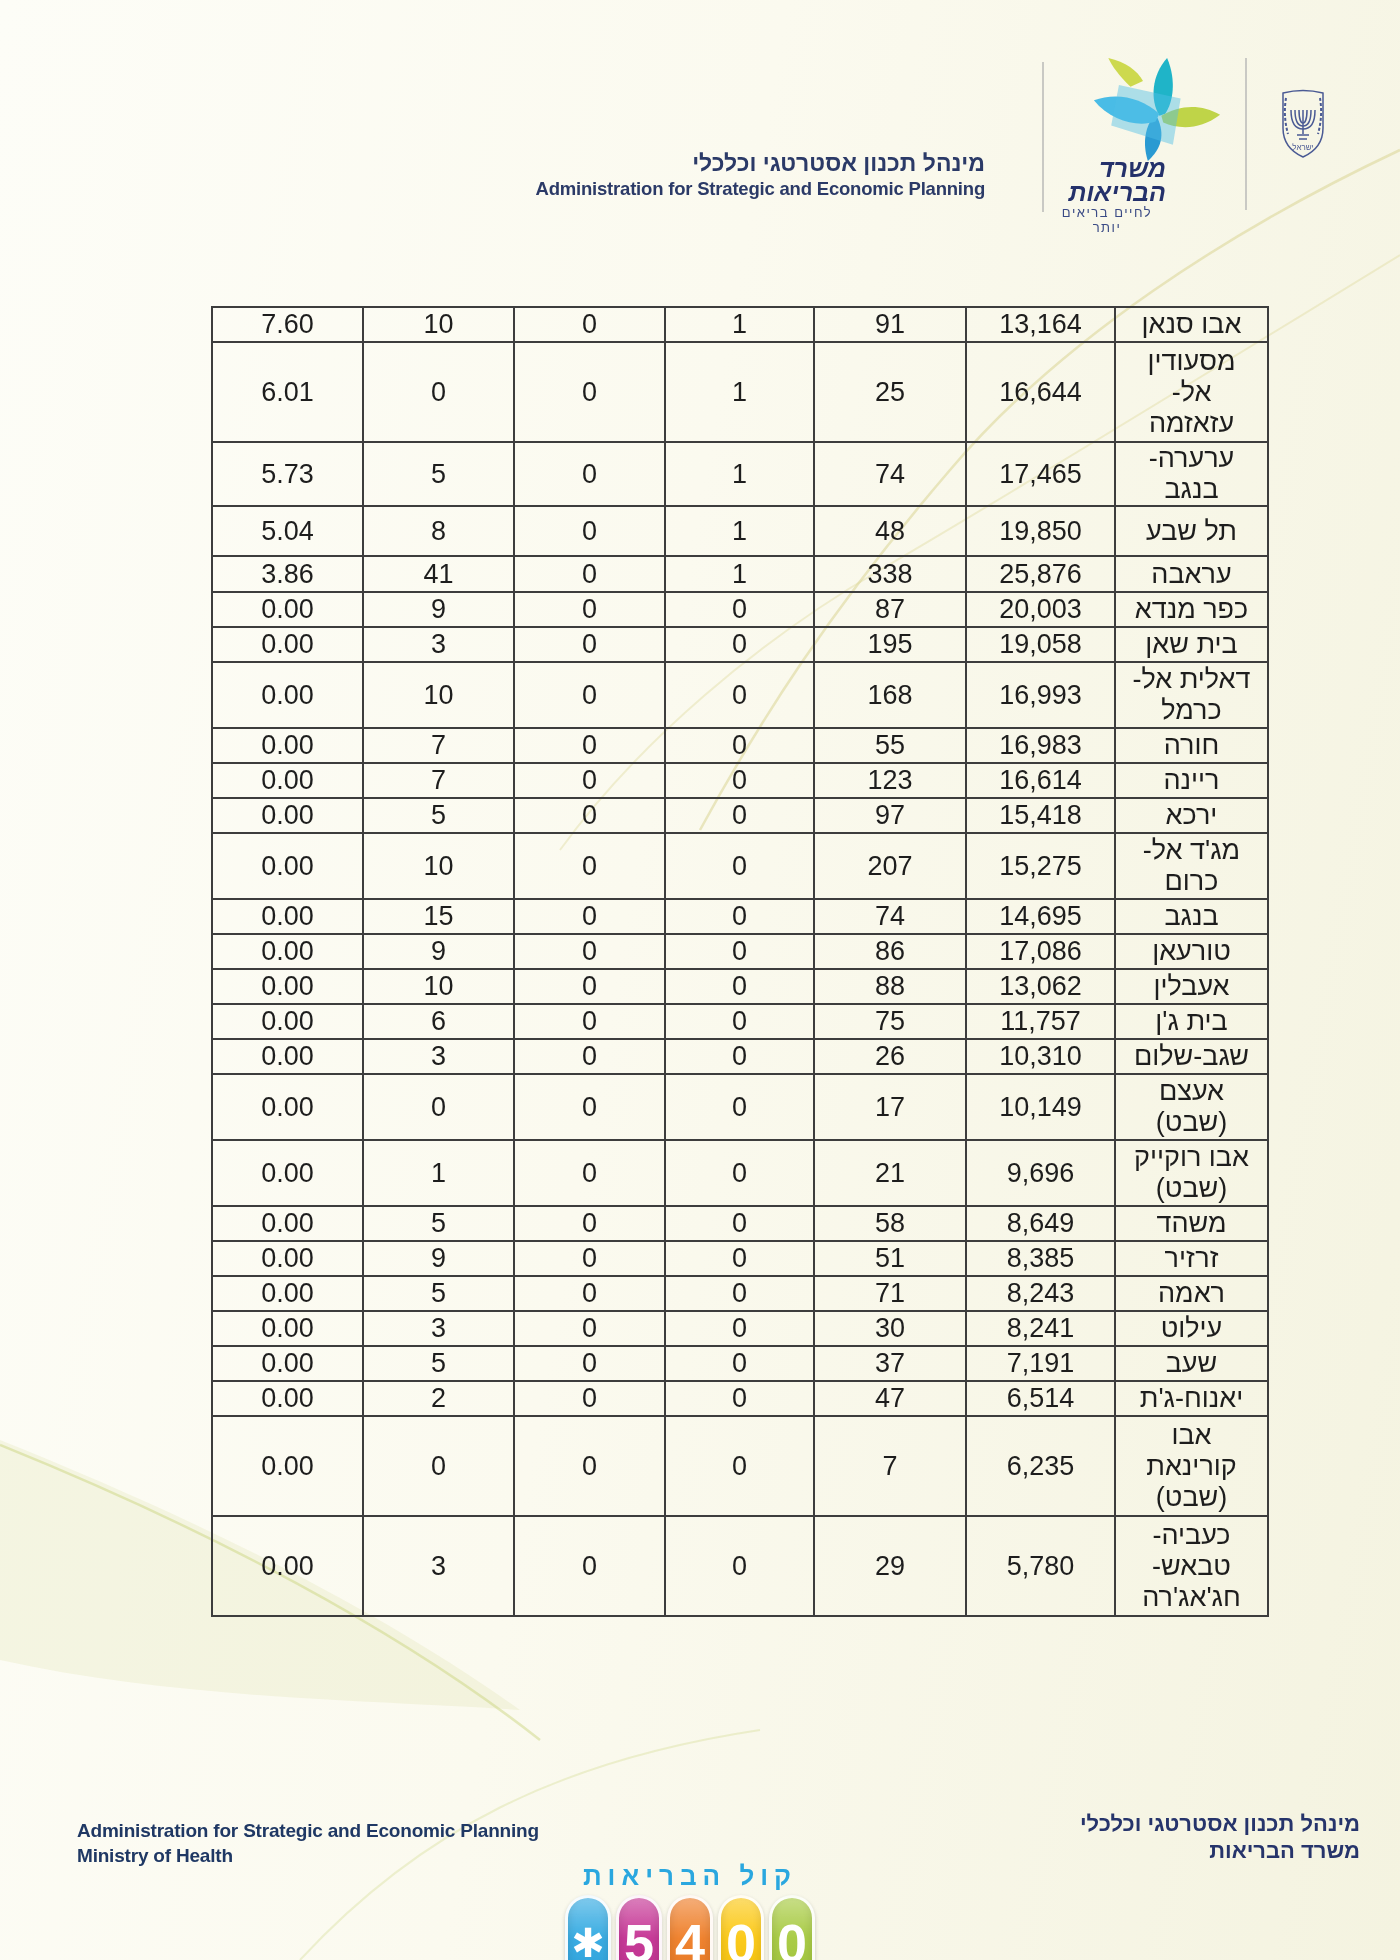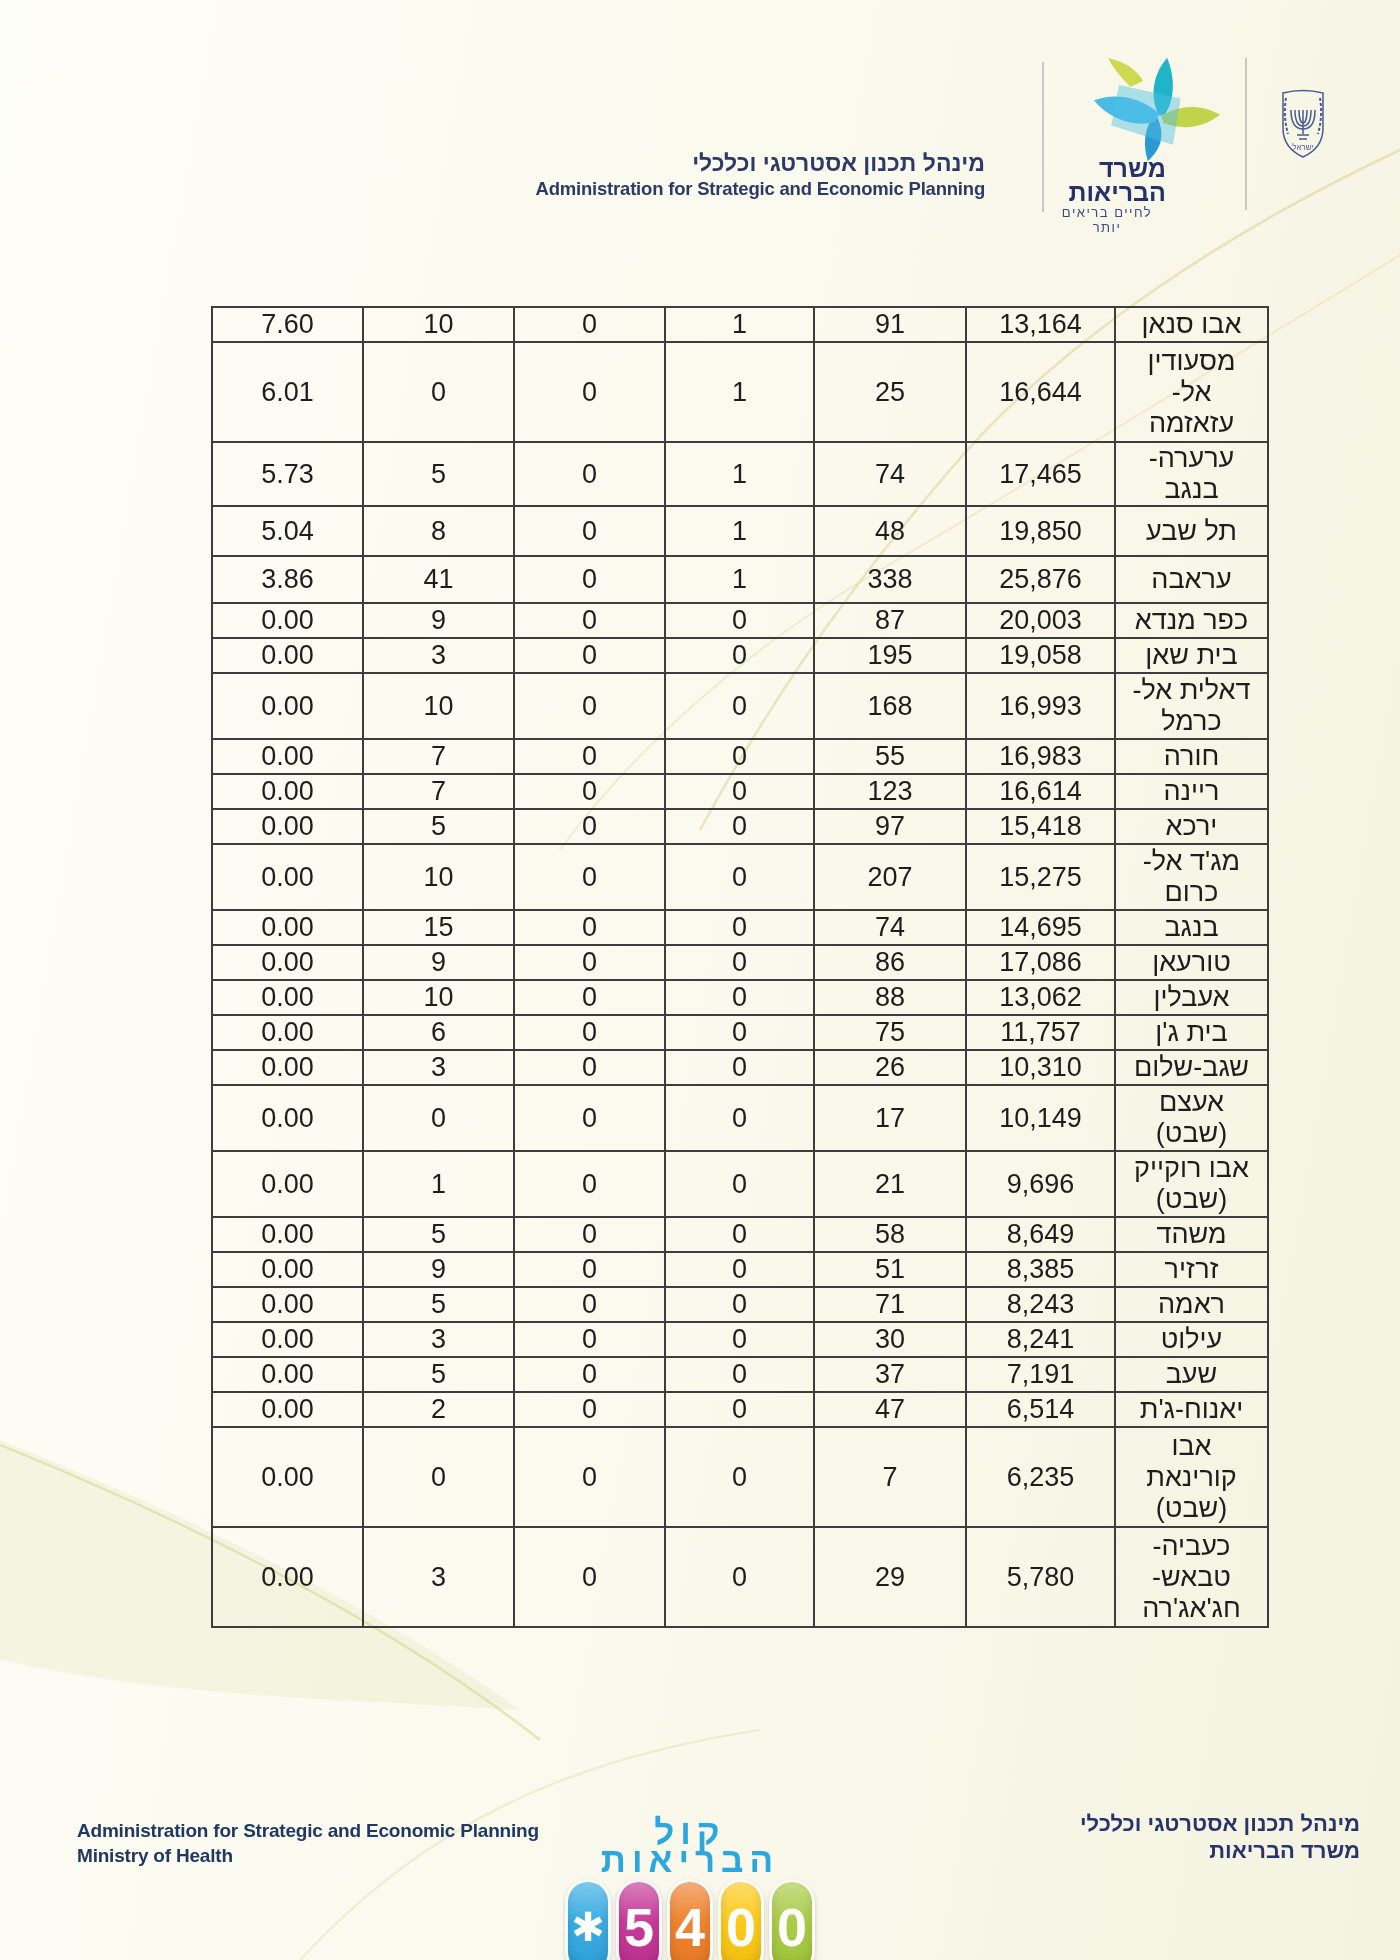--- a/index.html
+++ b/index.html
@@ -23,21 +23,21 @@
     top:150px;right:415px;text-align:right;color:#2b3a67;
   }
   .hdr-text .he{font-size:23px;font-weight:700;direction:rtl;line-height:27px;}
   .hdr-text .en{font-size:18.5px;font-weight:700;line-height:24px;letter-spacing:-0.2px;}
   .vdiv{position:absolute;z-index:1;width:2px;background:#c9c9c4;}
   .vdiv1{left:1042px;top:62px;height:150px;}
   .vdiv2{left:1245px;top:58px;height:152px;}
   .moh-star{left:1088px;top:56px;width:138px;height:106px;}
   .moh-name{
     left:1048px;top:156px;width:118px;text-align:right;direction:rtl;
-    color:#24316b;font-weight:700;font-size:25px;line-height:24px;
+    color:#24316b;font-weight:700;font-size:25px;line-height:24px;font-style:italic;
   }
   .moh-tagline{
     left:1048px;top:205px;width:118px;text-align:center;direction:rtl;
     color:#3a4a85;font-size:13px;letter-spacing:1.5px;
   }
   .emblem{left:1272px;top:86px;width:62px;height:78px;}
 
   
   .tbl-wrap{left:211px;top:306px;}
   table.data{
@@ -56,22 +56,22 @@
   .ftr-left{
     left:77px;top:1818px;color:#1f3864;font-weight:700;
     font-size:19px;line-height:25px;letter-spacing:-0.2px;
   }
   .ftr-right{
     right:40px;top:1810px;text-align:right;direction:rtl;color:#26346b;
     font-weight:700;font-size:22px;line-height:27px;
   }
   .hotline{left:565px;top:1818px;width:250px;text-align:center;}
   .hotline-label{
-    direction:rtl;color:#2aa7df;font-weight:700;font-size:35px;
-    letter-spacing:6px;line-height:28px;
+    direction:rtl;color:#2aa7df;font-weight:700;font-size:26px;
+    letter-spacing:6px;line-height:28px;margin-top:44px;
   }
   .pills{display:flex;justify-content:center;gap:5px;margin-top:5px;}
   .pill{
     width:44px;height:90px;border-radius:24px;
     border:3px solid rgba(255,255,255,0.95);
     box-shadow:0 2px 4px rgba(0,0,0,0.18), inset 0 -6px 10px rgba(0,0,0,0.12);
     background-image:linear-gradient(180deg,rgba(255,255,255,0.38) 0%,rgba(255,255,255,0.05) 45%,rgba(0,0,0,0.05) 100%);
     display:flex;align-items:center;justify-content:center;
     color:#fff;font-weight:700;font-size:54px;
   }
@@ -172,21 +172,21 @@
           </tr>
           <tr style="height: 50px;">
             <td>5.04</td>
             <td>8</td>
             <td>0</td>
             <td>1</td>
             <td>48</td>
             <td>19,850</td>
             <td class="loc">תל שבע</td>
           </tr>
-          <tr style="height: 47px;">
+          <tr style="height: 36px;">
             <td>3.86</td>
             <td>41</td>
             <td>0</td>
             <td>1</td>
             <td>338</td>
             <td>25,876</td>
             <td class="loc">עראבה</td>
           </tr>
           <tr style="height: 35px;">
             <td>0.00</td>

